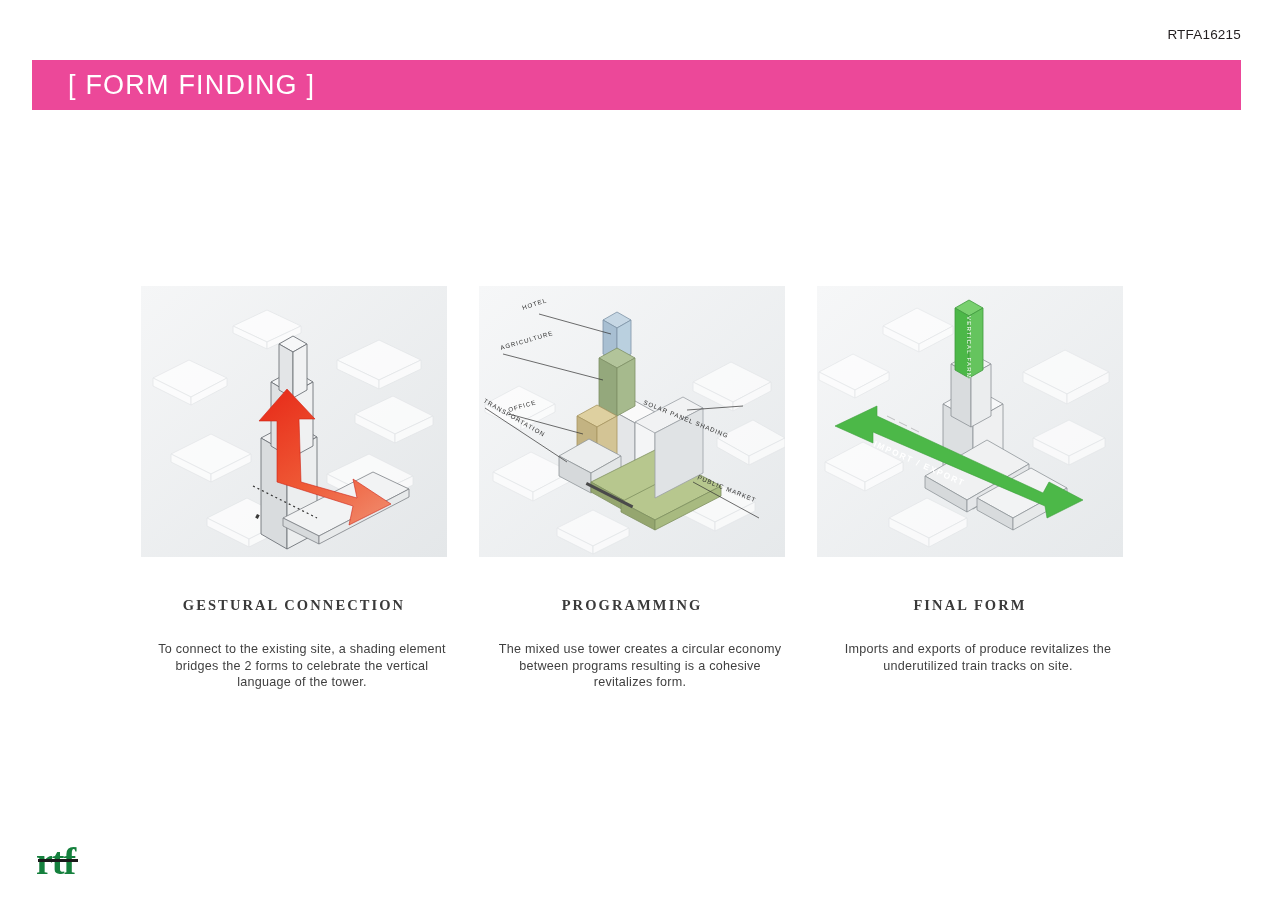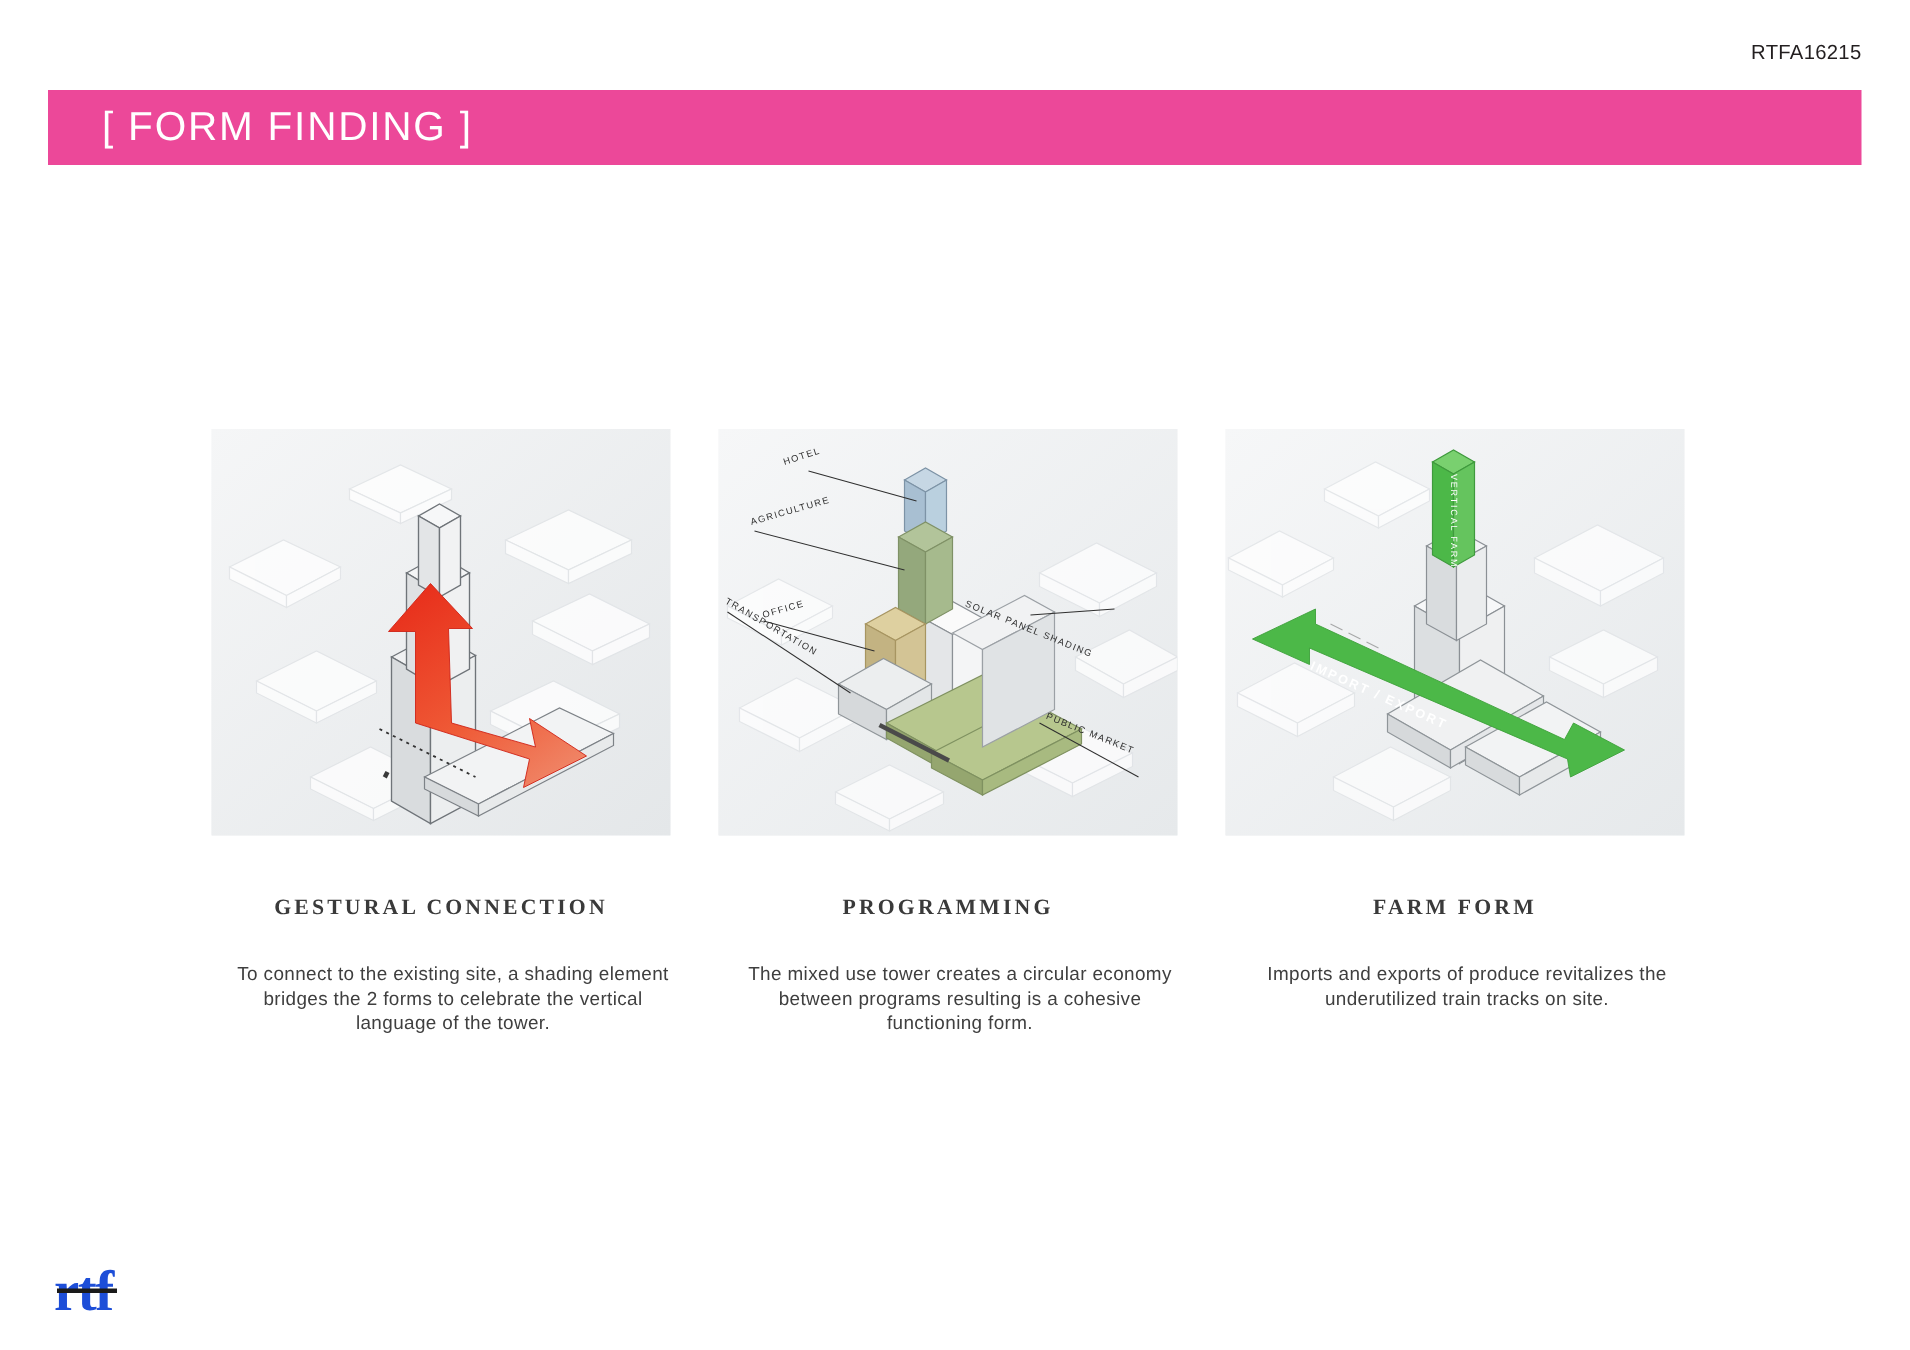--- a/index.html
+++ b/index.html
@@ -99,21 +99,21 @@
     left: 36px;
     bottom: 24px;
     display: flex;
     align-items: flex-end;
   }
   .logo-mark {
     font-family: "Liberation Serif", serif;
     font-weight: bold;
     font-size: 38px;
     line-height: 0.8;
-    color: #1d4ed8;
+    color: #15803d;
     letter-spacing: -1px;
     position: relative;
   }
   .logo-mark::after {
     content: "";
     position: absolute;
     left: 2px;
     top: 13px;
     width: 40px;
     height: 3px;
@@ -312,21 +312,21 @@
             <text transform="translate(44,24) rotate(-18)">HOTEL</text>
             <text transform="translate(22,64) rotate(-16)">AGRICULTURE</text>
             <text transform="translate(30,126) rotate(-16)">OFFICE</text>
             <text transform="translate(4,116) rotate(30)">TRANSPORTATION</text>
             <text transform="translate(164,118) rotate(22)">SOLAR PANEL SHADING</text>
             <text transform="translate(218,193) rotate(22)">PUBLIC MARKET</text>
           </g>
         </svg>
       </div>
       <div class="col-title">PROGRAMMING</div>
-      <div class="col-desc">The mixed use tower creates a circular economy between programs resulting is a cohesive functioning form.</div>
+      <div class="col-desc">The mixed use tower creates a circular economy between programs resulting is a cohesive revitalizes form.</div>
     </div>
 
     <div class="col">
       <div class="fig">
         <svg width="306" height="271" viewBox="0 0 306 271">
           <defs>
             <linearGradient id="g3bg" x1="0" y1="0" x2="1" y2="1">
               <stop offset="0%" stop-color="#f6f7f8"></stop>
               <stop offset="100%" stop-color="#e6e9eb"></stop>
             </linearGradient>
@@ -391,21 +391,21 @@
           </g>
 
           <g font-family="Liberation Sans, sans-serif" font-size="6" fill="#ffffff" letter-spacing="1.2">
             <text transform="translate(150,30) rotate(90)">VERTICAL FARM</text>
           </g>
           <g font-family="Liberation Sans, sans-serif" font-size="8.5" fill="#ffffff" letter-spacing="1.6" font-weight="bold">
             <text transform="translate(56,160) rotate(24)">IMPORT / EXPORT</text>
           </g>
         </svg>
       </div>
-      <div class="col-title">FARM FORM</div>
+      <div class="col-title">FINAL FORM</div>
       <div class="col-desc">Imports and exports of produce revitalizes the underutilized train tracks on site.</div>
     </div>
 
   </div>
 
   <div class="footer">
     <span class="logo-mark">rtf</span>
   </div>
 
 </div>

